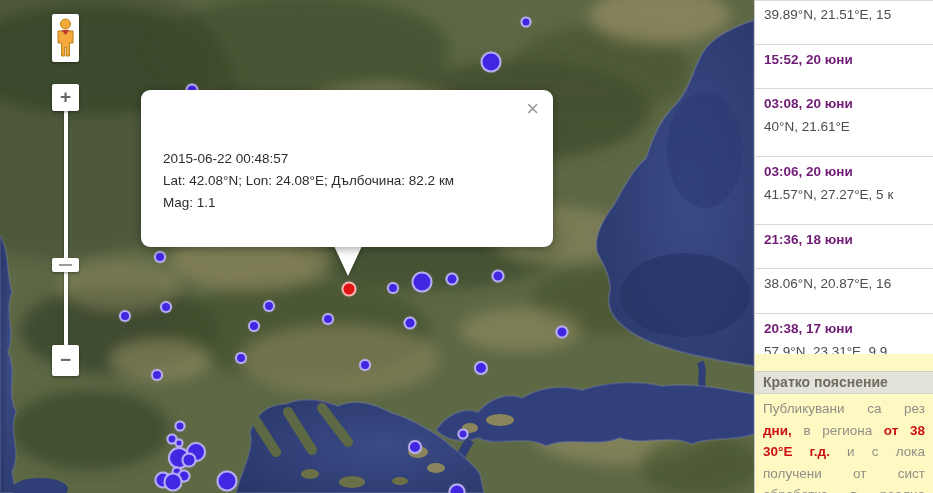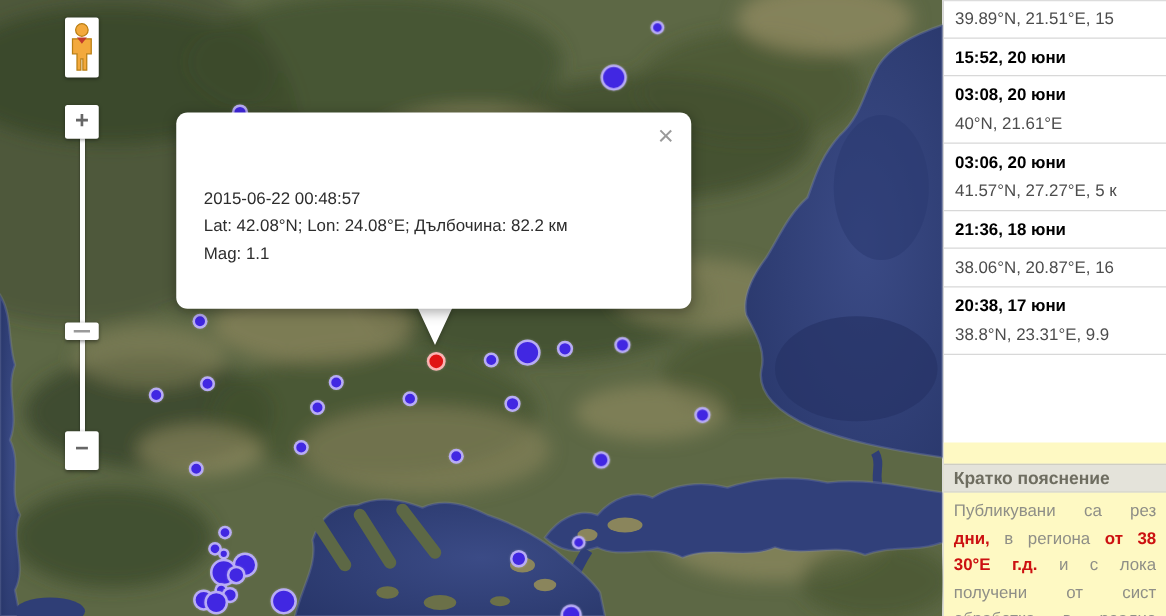--- a/index.html
+++ b/index.html
@@ -35,22 +35,22 @@
   .popup-stem{position:absolute;left:334px;top:246px;width:0;height:0;z-index:10;
          border-left:14px solid transparent;border-right:14px solid transparent;border-top:30px solid #fff;
          filter:drop-shadow(0 2px 2px rgba(0,0,0,.25));}
   .popup-close{position:absolute;right:14px;top:8px;font-size:22px;color:#9a9a9a;cursor:pointer;line-height:22px;}
   .popup-body{position:absolute;left:22px;top:58px;right:18px;color:#2d2d2d;font-size:13.5px;line-height:22px;}
 
   
   .sidebar{position:absolute;left:754px;top:0;width:179px;height:493px;background:#fff;
            border-left:1px solid #c9c9c9;box-sizing:border-box;display:flex;flex-direction:column;}
   .quake-list{height:353px;flex:none;overflow:hidden;border-top:1px solid #dcdcdc;}
-  .quake-item{padding:3px 0 3px 9px;border-bottom:1px solid #d8d8d8;white-space:nowrap;overflow:hidden;cursor:pointer;}
-  .q-time{font-weight:bold;font-size:13.5px;color:#000000;line-height:23px;}
+  .quake-item{padding:3px 0 17px 9px;border-bottom:1px solid #d8d8d8;white-space:nowrap;overflow:hidden;cursor:pointer;}
+  .q-time{font-weight:bold;font-size:13.5px;color:#701a75;line-height:23px;}
   .q-coords{font-size:13.5px;color:#4c4c4c;line-height:24px;}
   .quake-item.partial{padding-top:2px;}
 
   .info{flex:1;background:#fef9c3;overflow:hidden;}
   .info-head{margin-top:17px;background:#e4e3da;border-top:1px solid #cfceC3;border-bottom:1px solid #d8d7cc;
              padding:2px 8px 3px;font-size:14px;font-weight:bold;color:#6e6d60;}
   .info-lines{padding:4px 8px 0 8px;}
   .info-line{font-size:13.5px;line-height:21.5px;color:#8f8f87;white-space:nowrap;overflow:hidden;
              text-align:justify;text-align-last:justify;}
   .info-line .red{color:#cc1111;font-weight:bold;}
@@ -215,21 +215,21 @@
           <div class="q-coords">41.57°N, 27.27°E, 5 к</div>
         </div>
         <div class="quake-item">
           <div class="q-time">21:36, 18 юни</div>
         </div>
         <div class="quake-item">
           <div class="q-coords">38.06°N, 20.87°E, 16</div>
         </div>
         <div class="quake-item">
           <div class="q-time">20:38, 17 юни</div>
-          <div class="q-coords">38.8°N, 23.31°E, 9.9</div>
+          <div class="q-coords">57.9°N, 23.31°E, 9.9</div>
         </div>
       </div>
     <div class="info">
       <div class="info-head">Кратко пояснение</div>
       <div class="info-lines" id="info-lines">
           <div class="info-line"><span>Публикувани са рез</span></div>
           <div class="info-line"><span class="red">дни,</span><span> в региона </span><span class="red">от 38</span></div>
           <div class="info-line"><span class="red">30°E г.д.</span><span> и с лока</span></div>
           <div class="info-line"><span>получени от сист</span></div>
           <div class="info-line"><span>обработка в реално</span></div>

